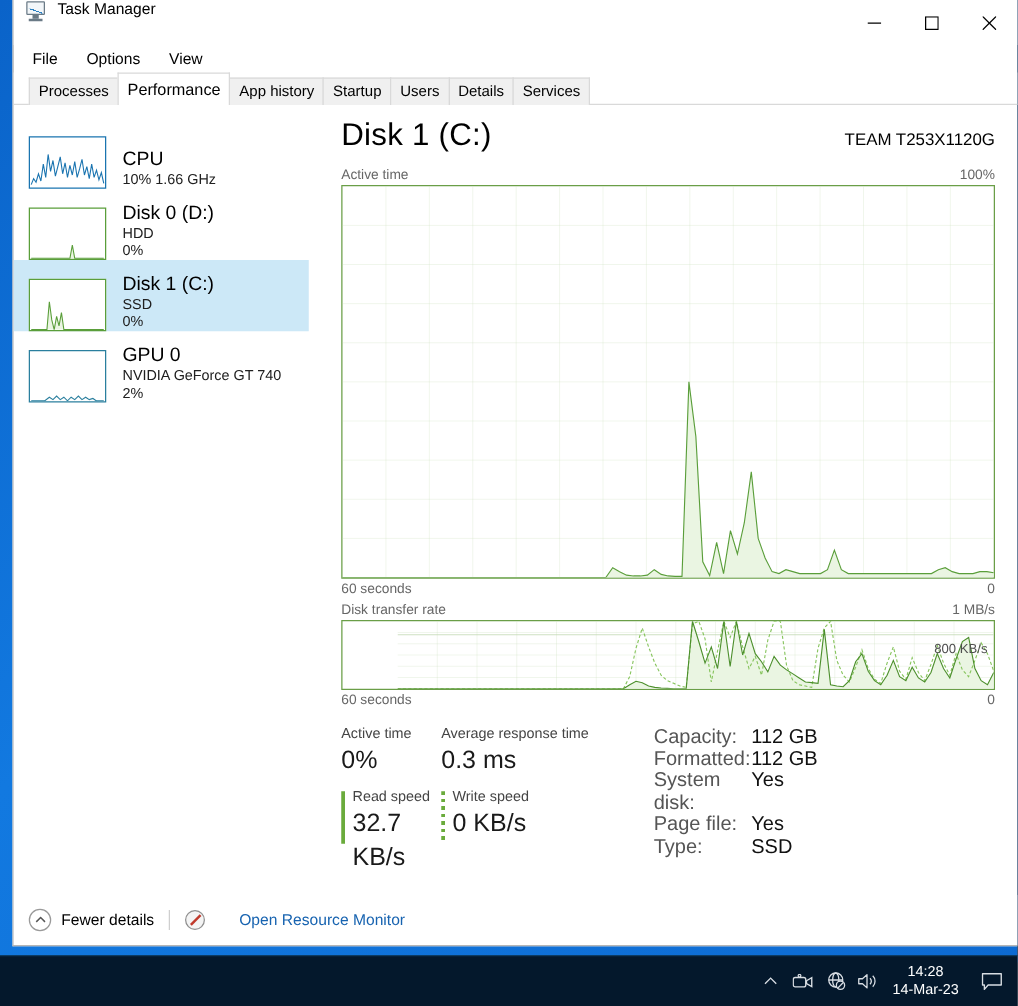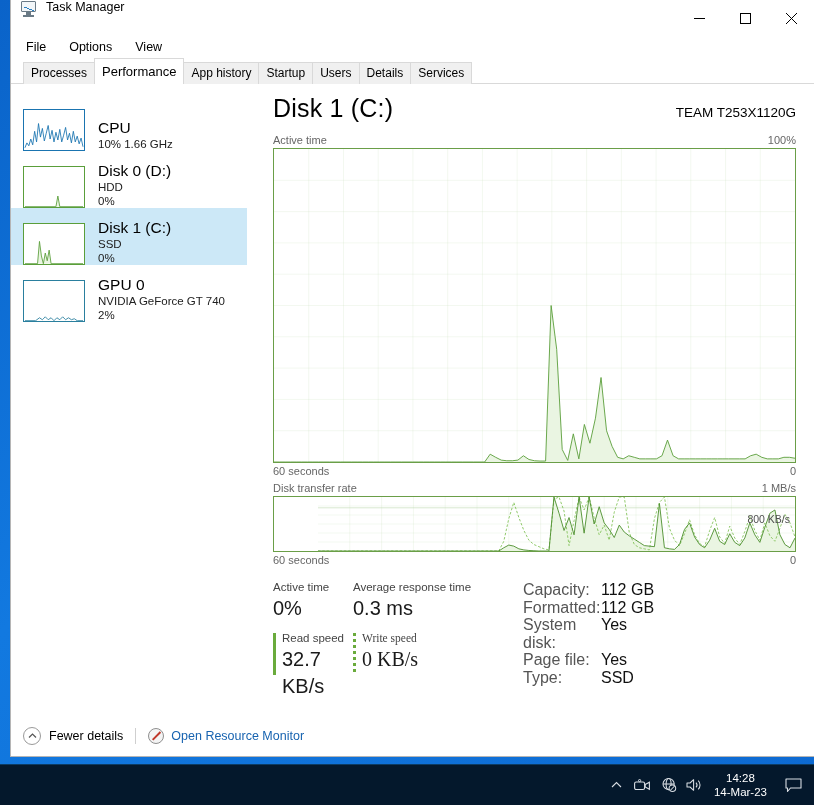--- a/index.html
+++ b/index.html
@@ -124,21 +124,21 @@
   .stats-left { display: flex; flex-direction: column; }
   .stat-row1 { display: flex; }
   .stat-blk { width: 80px; }
   .stat-blk.wide { width: 135px; }
   .stat-lab { font-size: 11.5px; color: #444; line-height: 15px; }
   .stat-val { font-size: 20px; color: #1a1a1a; line-height: 27px; font-weight: normal; }
   .stat-row2 { display: flex; margin-top: 9px; }
   .spd {
     padding-left: 9px; position: relative; width: 80px;
   }
-  .spd.w { width: 100px; font-family: Liberation Serif, serif; }
+  .spd.w { width: 100px; }
   .spd .bar { position: absolute; left: 0; top: 2px; width: 3px; height: 42px; background: #6aab3c; }
   .spd .bar.dotted {
     background: repeating-linear-gradient(to bottom, #6aab3c 0 3px, transparent 3px 6px);
   }
   .stats-right { margin-left: 35px; padding-top: 1px; }
   .kv { display: flex; font-size: 16px; line-height: 17.5px; }
   .kv .k { width: 78px; color: #555; }
   .kv .v { color: #111; }
 
   
@@ -156,21 +156,21 @@
   .rm { display: flex; align-items: center; cursor: pointer; }
   .rm-icon {
     width: 16px; height: 16px; border-radius: 50%;
     border: 1.5px solid #8f8f8f; margin-right: 7px; position: relative;
     background: #f4f4f4;
   }
   .rm-icon::after {
     content:""; position: absolute; left: 1.5px; top: 5.5px; width: 11px; height: 1.8px;
     background: #c0392b; transform: rotate(-45deg);
   }
-  .rm-txt { font-size: 12.5px; color: #1763b0; }
+  .rm-txt { font-size: 12.5px; color: #1763b0; margin-left: 20px; }
 
   
   .taskbar {
     position: absolute; left: 0; bottom: 0; width: 814px; height: 41px;
     background: #04182c; display: flex; align-items: center; justify-content: flex-end;
     border-top: 1px solid #0c3b63;
   }
   .tray { display: flex; align-items: center; gap: 0; padding-right: 4px; }
   .tray-ic {
     width: 26px; height: 41px; display: flex; align-items: center; justify-content: center;

